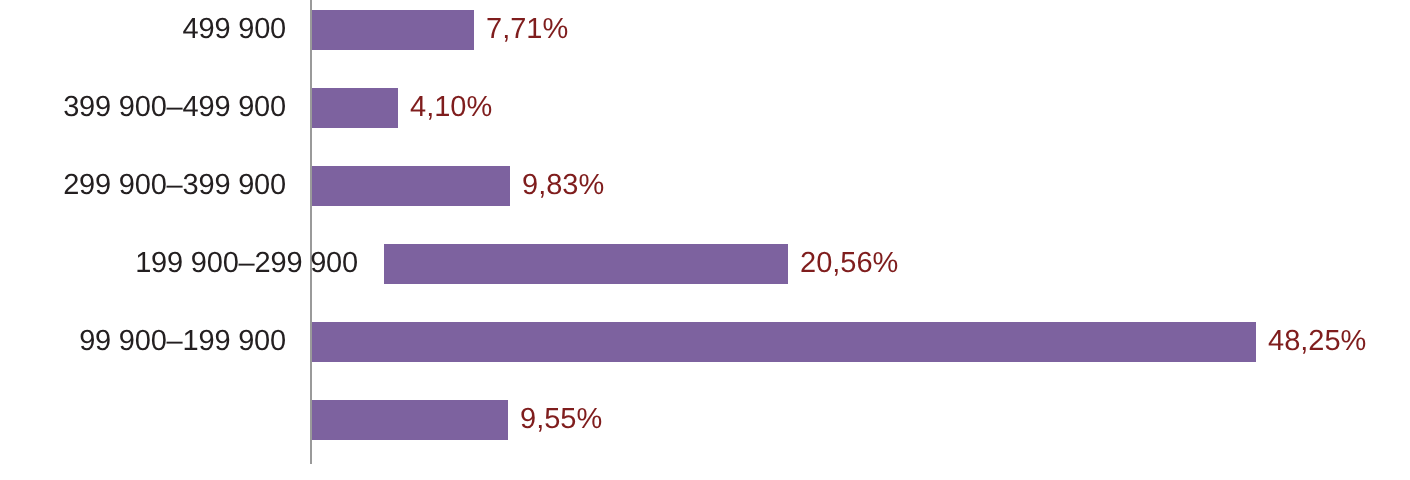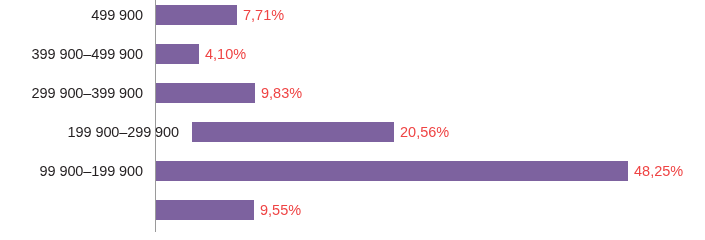--- a/index.html
+++ b/index.html
@@ -68,21 +68,21 @@
     height: 20px;
     background: #7d629f;
   }
 
   .bar-value {
     position: absolute;
     top: 50%;
     transform: translateY(-50%);
     font-size: 14.5px;
     line-height: 16px;
-    color: #ef4444;
+    color: #7f1d1d;
     white-space: nowrap;
   }
 </style>
 </head>
 <body>
 
 <div id="chart-root">
 
   <div id="axis-line"></div>
 

